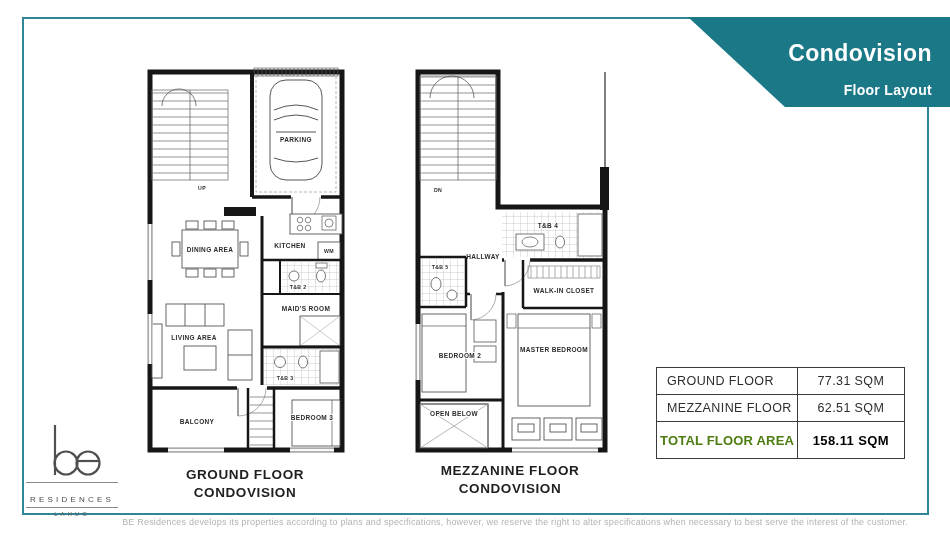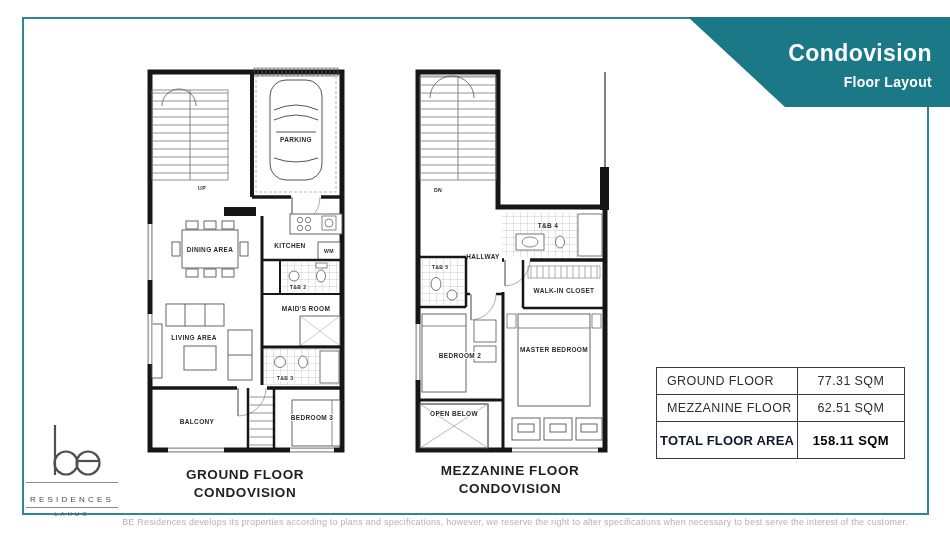--- a/index.html
+++ b/index.html
@@ -10,21 +10,21 @@
   .frame{position:absolute;left:22px;top:17px;width:903px;height:494px;
          border:2px solid #2e8697;background:transparent;}
 
   
   .banner{position:absolute;left:688px;top:17px;width:262px;height:90px;
           background:#1a7887;
           clip-path:polygon(0 0,100% 0,100% 100%,37% 100%);
           color:#fff;text-align:right;box-sizing:border-box;
           padding:24px 18px 0 0;}
   .banner-title{font-size:23px;font-weight:bold;letter-spacing:.4px;line-height:1.1;}
-  .banner-sub{font-size:14px;font-weight:bold;letter-spacing:.3px;margin-top:8px;}
+  .banner-sub{font-size:14px;font-weight:bold;letter-spacing:.3px;margin-top:16px;}
 
   
   .plan{position:absolute;}
   .plan text{font-family:"Liberation Sans",sans-serif;font-size:6.5px;
              letter-spacing:.35px;fill:#2b2b2b;text-anchor:middle;font-weight:600;
              paint-order:stroke;stroke:#ffffff;stroke-width:2px;stroke-linejoin:round;}
   .plan text.tiny{font-size:5.2px;}
 
   
   .caption{position:absolute;text-align:center;font-weight:bold;font-size:13.5px;
@@ -33,21 +33,21 @@
   
   .area-table{position:absolute;left:656px;top:367px;width:249px;
               border:1.5px solid #3a3a3a;background:#fff;box-sizing:border-box;}
   .t-row{display:flex;border-bottom:1px solid #3a3a3a;}
   .t-row:last-child{border-bottom:none;}
   .t-label{width:57%;border-right:1px solid #3a3a3a;display:flex;align-items:center;
            padding-left:10px;box-sizing:border-box;font-size:12.5px;
            letter-spacing:.4px;color:#2e2e2e;height:26px;}
   .t-value{width:43%;display:flex;align-items:center;justify-content:center;
            font-size:12.5px;letter-spacing:.4px;color:#2e2e2e;}
-  .t-row.total .t-label{font-weight:bold;font-size:13px;color:#0f172a;height:36px;padding-left:3px;letter-spacing:.2px;}
+  .t-row.total .t-label{font-weight:bold;font-size:13px;color:#4d7c0f;height:36px;padding-left:3px;letter-spacing:.2px;}
   .t-row.total .t-value{font-weight:bold;font-size:13px;color:#000;}
 
   
   .logo{position:absolute;left:26px;top:423px;width:92px;text-align:center;}
   .logo-name{font-size:8px;letter-spacing:3.2px;color:#4a4a4a;
              border-top:1px solid #8a8a8a;border-bottom:1px solid #8a8a8a;
              padding:12px 0 3px;margin-top:-3px;}
   .logo-loc{font-size:6px;letter-spacing:3px;color:#5a5a5a;padding-top:3px;}
 
   

